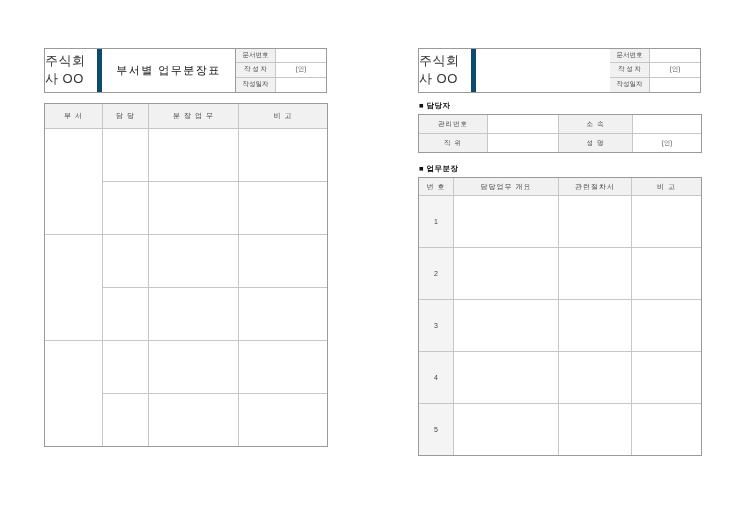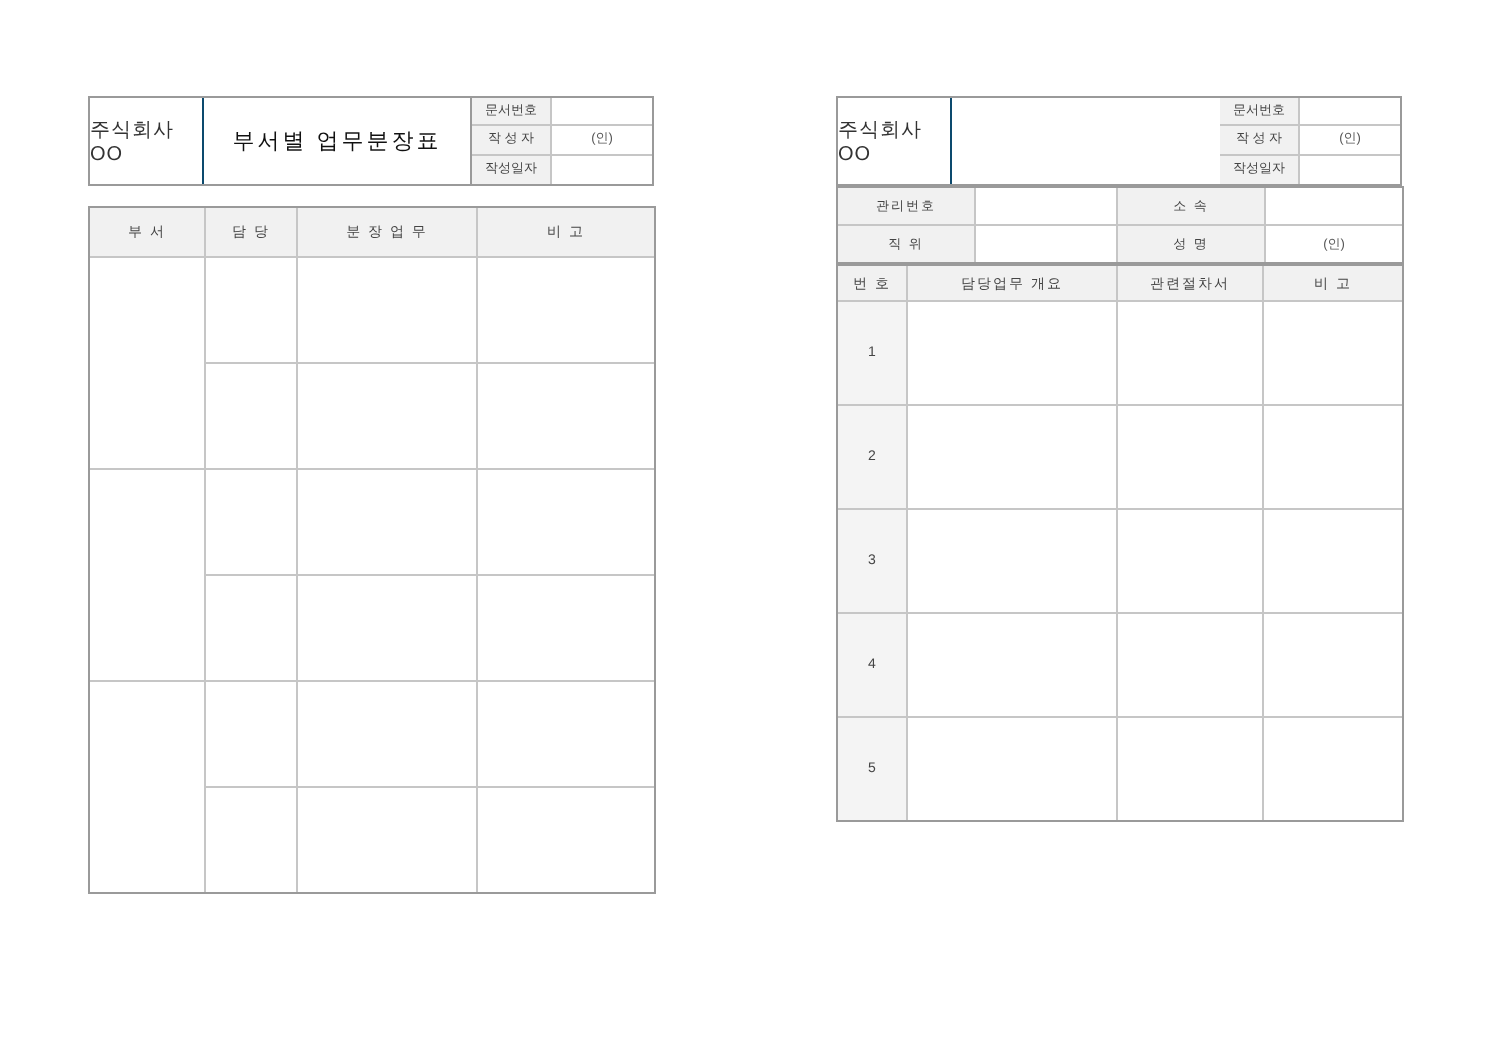--- a/index.html
+++ b/index.html
@@ -23,22 +23,22 @@
     grid-template-columns: 57px 134px 40px 1fr;
     grid-template-rows: repeat(3, 1fr);
     height: 45px;
     border: 1px solid #9a9a9a;
     background: #ffffff;
     box-sizing: border-box;
   }
   .hdr > div { display: flex; align-items: center; justify-content: center; box-sizing: border-box; }
   .hdr .company {
     grid-row: 1 / 4; grid-column: 1;
-    border-right: 1px solid #0c4a6e;
-    font-size: 10px; color: #333; letter-spacing: 0.5px;
+    border-right: 5px solid #0c4a6e;
+    font-size: 13px; color: #333; letter-spacing: 0.5px;
   }
   .hdr .title {
     grid-row: 1 / 4; grid-column: 2;
     border-right: 1px solid #9a9a9a;
     font-size: 11px; font-weight: normal; color: #111; letter-spacing: 1.5px;
   }
   .hdr .mlabel {
     grid-column: 3;
     background: #f1f1f1;
     border-right: 1px solid #c6c6c6;
@@ -171,20 +171,21 @@
     <div class="hdr">
       <div class="company">주식회사 OO</div>
       <div class="mlabel">문서번호</div>
       <div class="mvalue"></div>
       <div class="mlabel">작 성 자</div>
       <div class="mvalue">(인)</div>
       <div class="mlabel last">작성일자</div>
       <div class="mvalue last"></div>
     </div>
 
+    <div class="section-label">■ 담당자</div>
 
     <table class="tbl mgr-tbl">
       <colgroup>
           <col style="width:69px">
           <col style="width:71px">
           <col style="width:74px">
           <col style="width:69px">
         </colgroup>
       <tbody>
           <tr>
@@ -195,20 +196,21 @@
       </tr>
       <tr>
         <td class="flabel">직 위</td>
         <td class="fvalue"></td>
         <td class="flabel">성 명</td>
         <td class="fvalue">(인)</td>
       </tr>
     </tbody>
       </table>
 
+    <div class="section-label second">■ 업무분장</div>
 
     <table class="tbl asg-tbl">
       <colgroup>
           <col style="width:35px">
           <col style="width:105px">
           <col style="width:73px">
           <col style="width:70px">
         </colgroup>
       <tbody>
           <tr>

